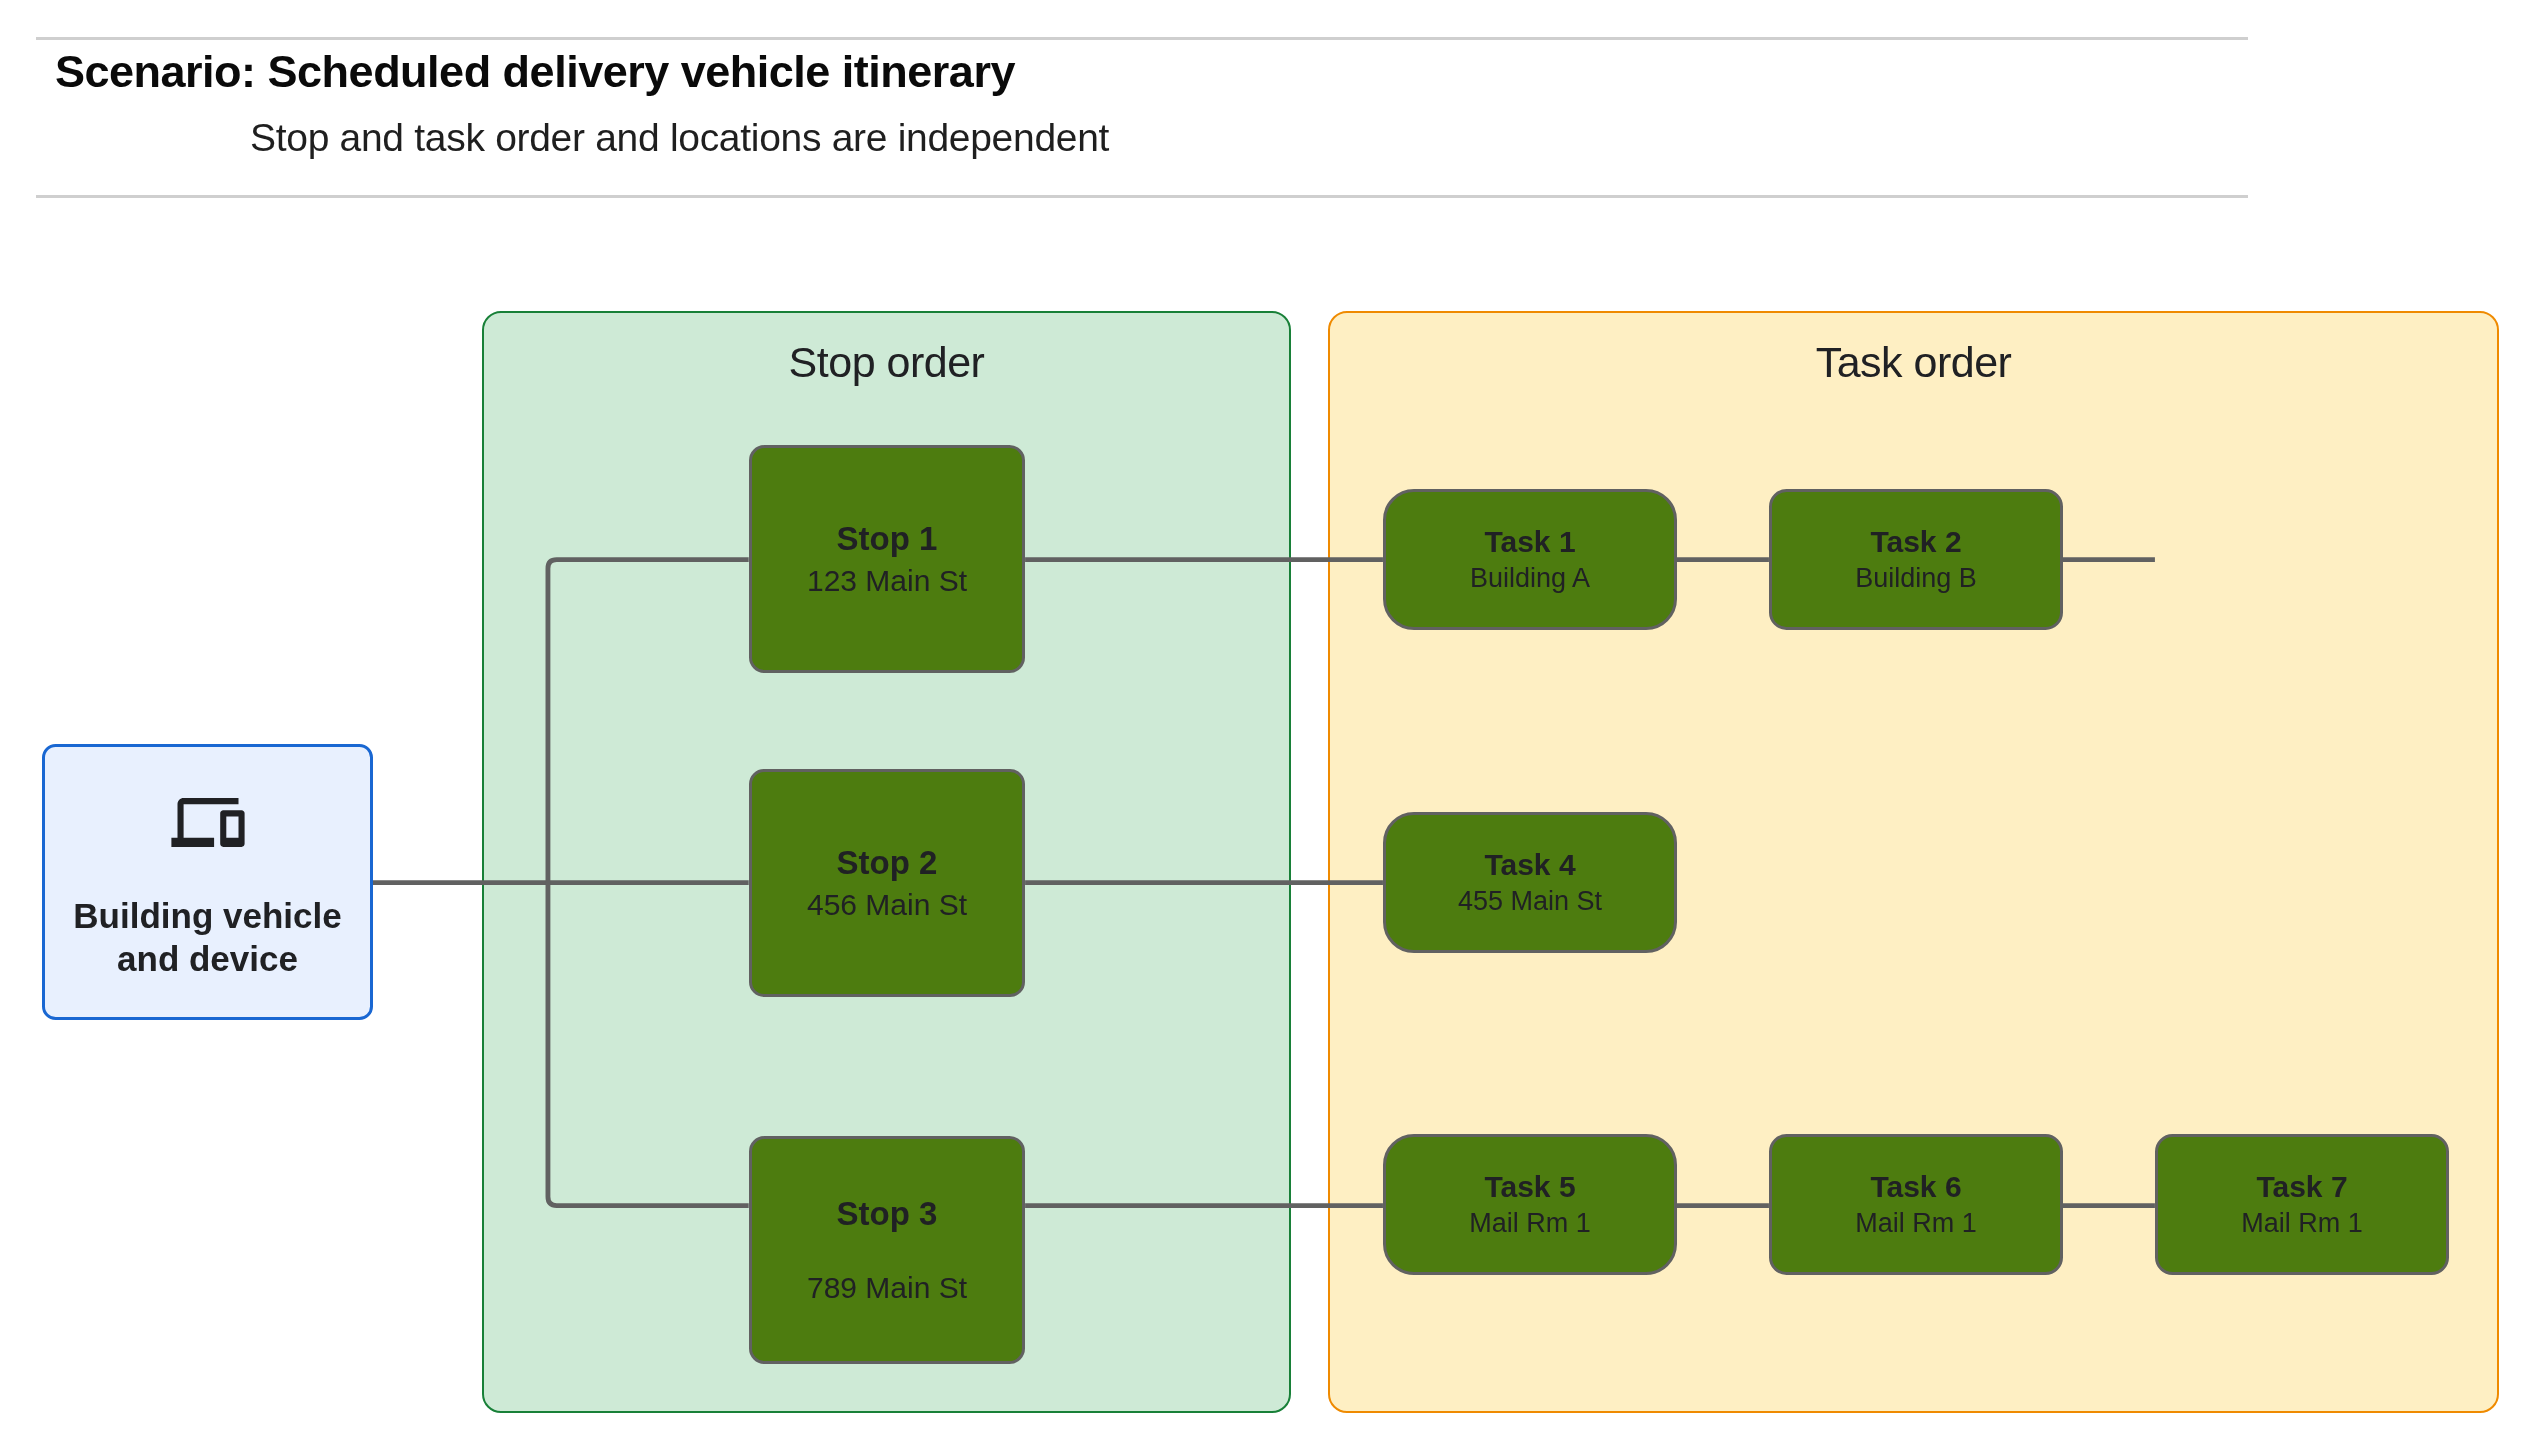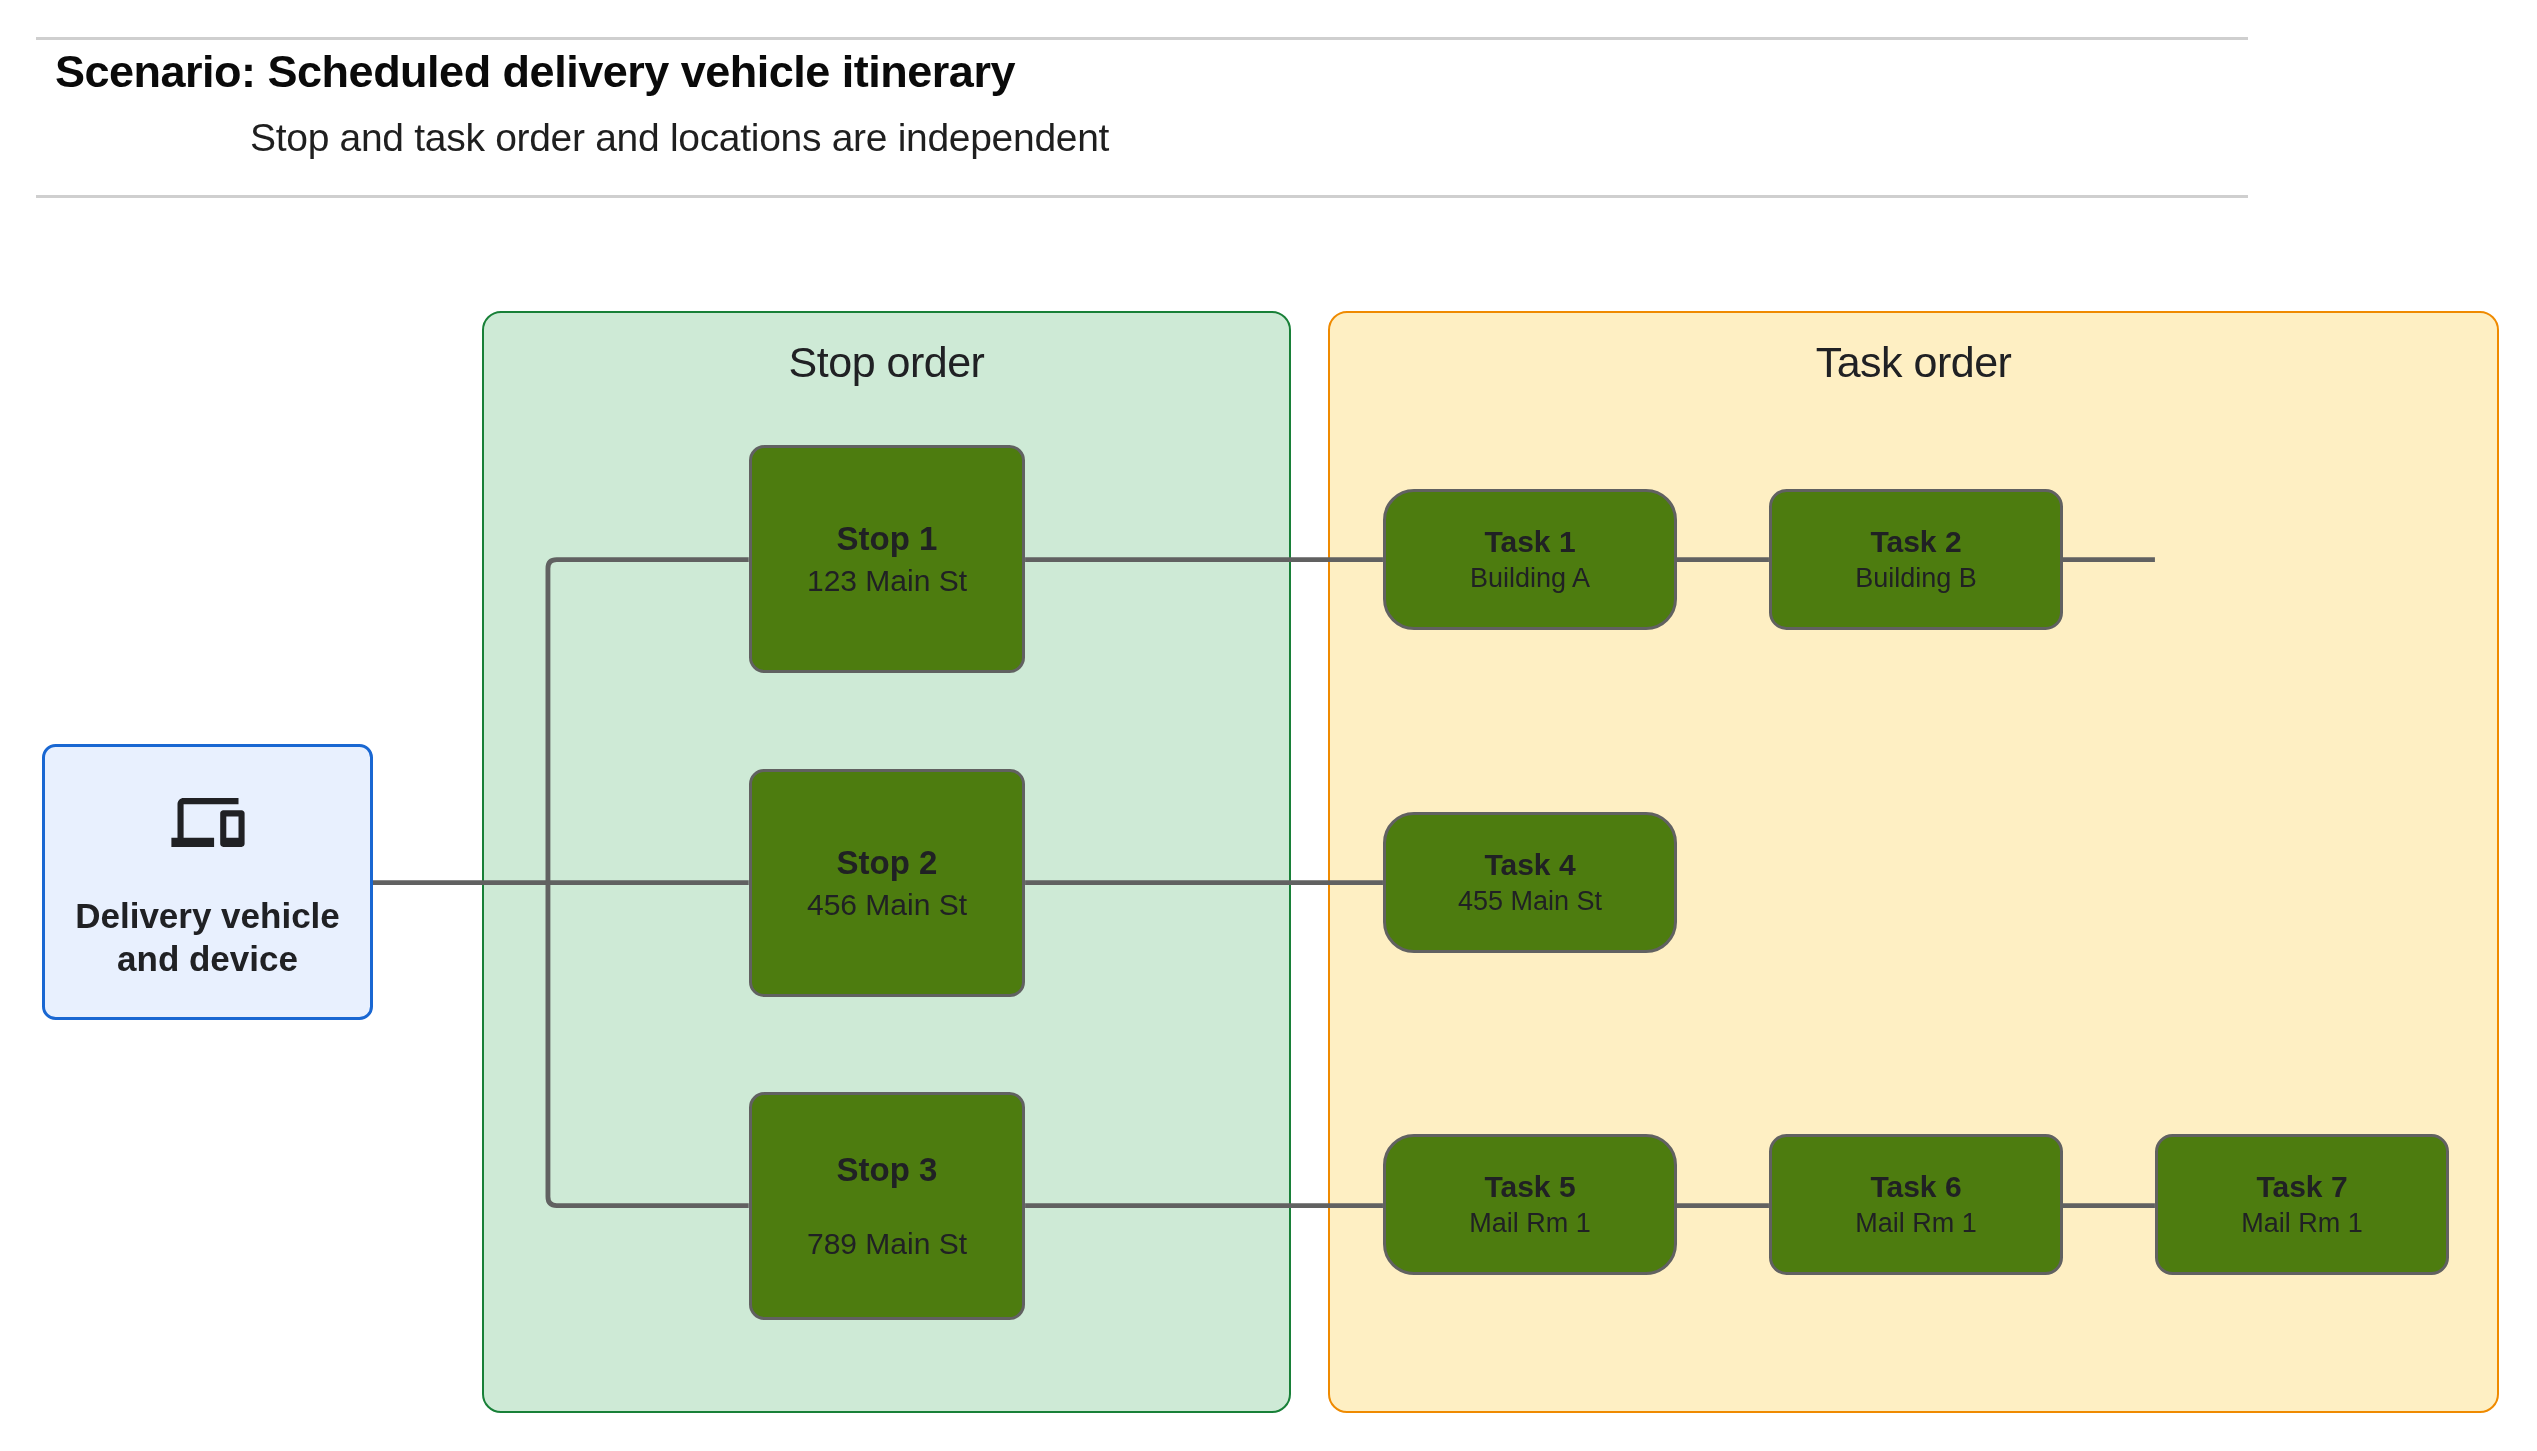--- a/index.html
+++ b/index.html
@@ -24,21 +24,21 @@
   .node{position:absolute;z-index:10;background:#4d7c0f;border:3.9px solid #616161;box-sizing:border-box;
         display:flex;flex-direction:column;align-items:center;justify-content:center;text-align:center;}
   .stop-node{left:749px;width:276px;height:228px;border-radius:15.5px;}
   .stop-node .node-title{font-size:33px;font-weight:700;line-height:1.3;}
   .stop-node .node-location{font-size:30px;font-weight:400;line-height:1.3;}
   .task-node{width:294px;height:141px;border-radius:17.5px;}
   .task-node .node-title{font-size:30px;font-weight:700;line-height:1.32;}
   .task-node .node-location{font-size:27px;font-weight:400;line-height:1.32;}
   .row1{top:489px;} .row2{top:812px;} .row3{top:1134px;}
   .col1{left:1383px;border-radius:31px;} .col2{left:1769px;} .col3{left:2155px;}
-  .stop1{top:445px;} .stop2{top:769px;border-radius:15px;} .stop3{top:1092px;gap:33px;}
+  .stop1{top:445px;} .stop2{top:769px;border-radius:15px;} .stop3{top:1136px;gap:33px;}
 
   .source-node{position:absolute;z-index:10;left:42px;top:744px;width:331px;height:276px;
     background:#e8f0fe;border:3.9px solid #1967d2;border-radius:13.6px;box-sizing:border-box;
     display:flex;flex-direction:column;align-items:center;}
   .source-node .icon{margin-top:45px;}
   .source-label{margin-top:37px;width:291px;font-size:35px;font-weight:700;line-height:1.23;text-align:center;color:#202124;}
 </style>
 </head>
 <body>
 
@@ -68,21 +68,21 @@
     <path class="connector" d="M 1729 1243 H 1824"></path>
     <path class="connector" d="M 2127 1243 H 2222"></path>
   </svg>
 
   <div class="source-node">
     <span class="icon">
       <svg width="74" height="61" viewBox="0 0 24 20" fill="#202124" aria-hidden="true">
         <path d="M4 4h18V2H4c-1.1 0-2 .9-2 2v11H0v3h14v-3H4V4zm19 2h-6c-.55 0-1 .45-1 1v10c0 .55.45 1 1 1h6c.55 0 1-.45 1-1V7c0-.55-.45-1-1-1zm-1 9h-4V8h4v7z"></path>
       </svg>
     </span>
-    <div class="source-label">Delivery vehicle and device</div>
+    <div class="source-label">Building vehicle and device</div>
   </div>
 
   <div class="node stop-node stop1">
     <div class="node-title">Stop 1</div>
     <div class="node-location">123 Main St</div>
   </div>
   <div class="node stop-node stop2">
     <div class="node-title">Stop 2</div>
     <div class="node-location">456 Main St</div>
   </div>

